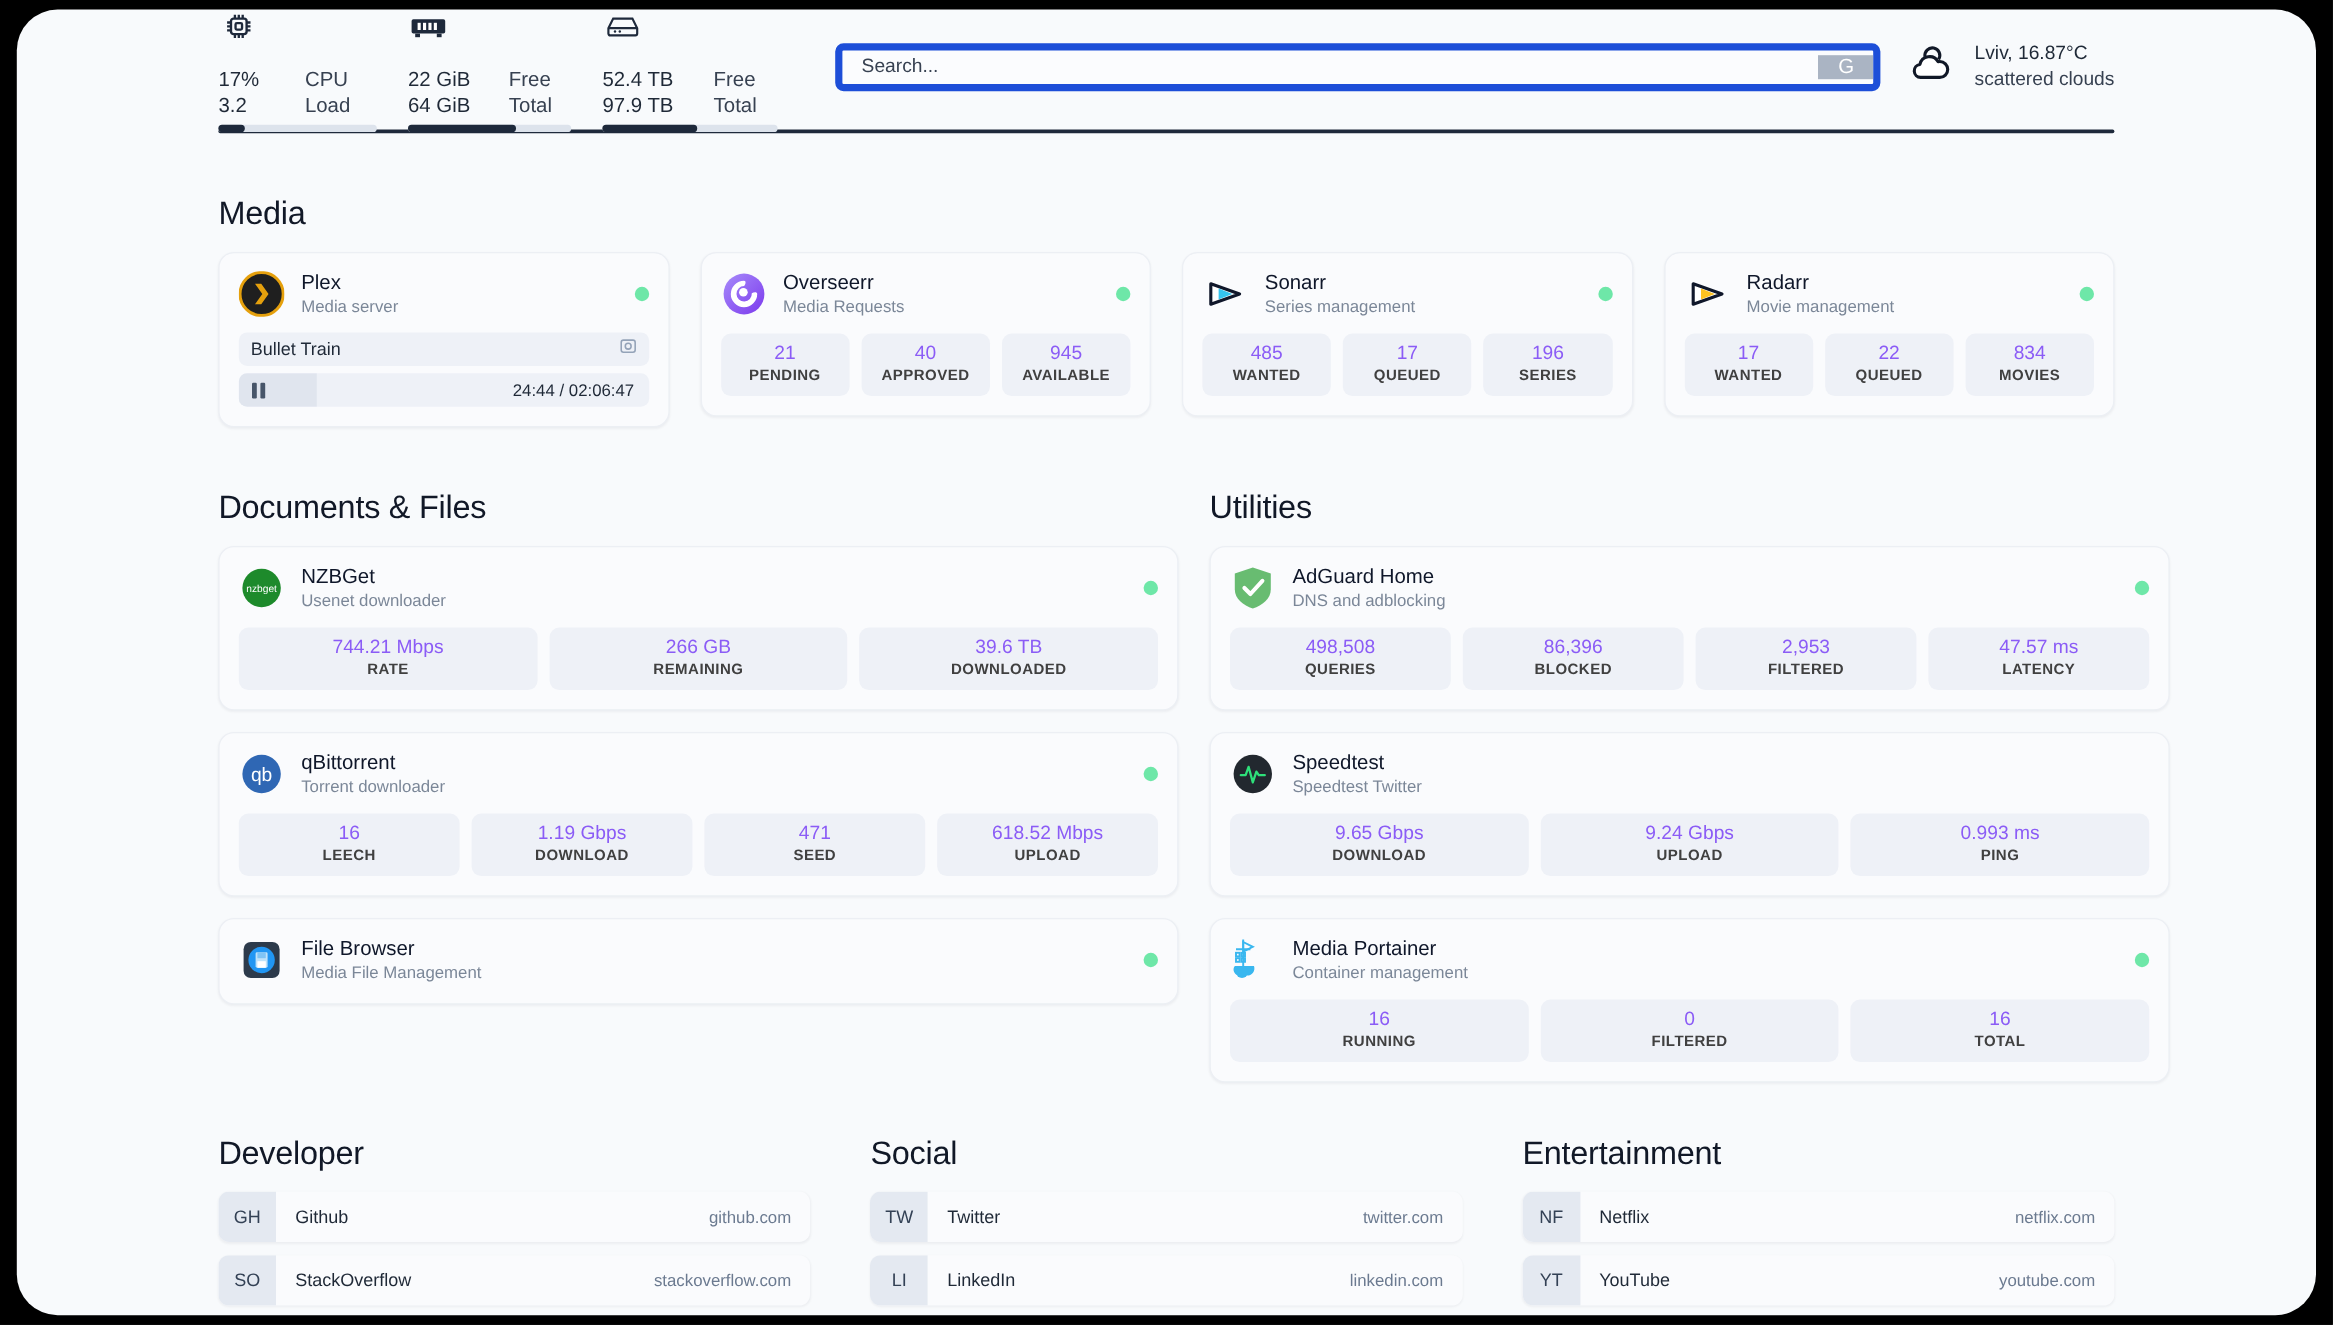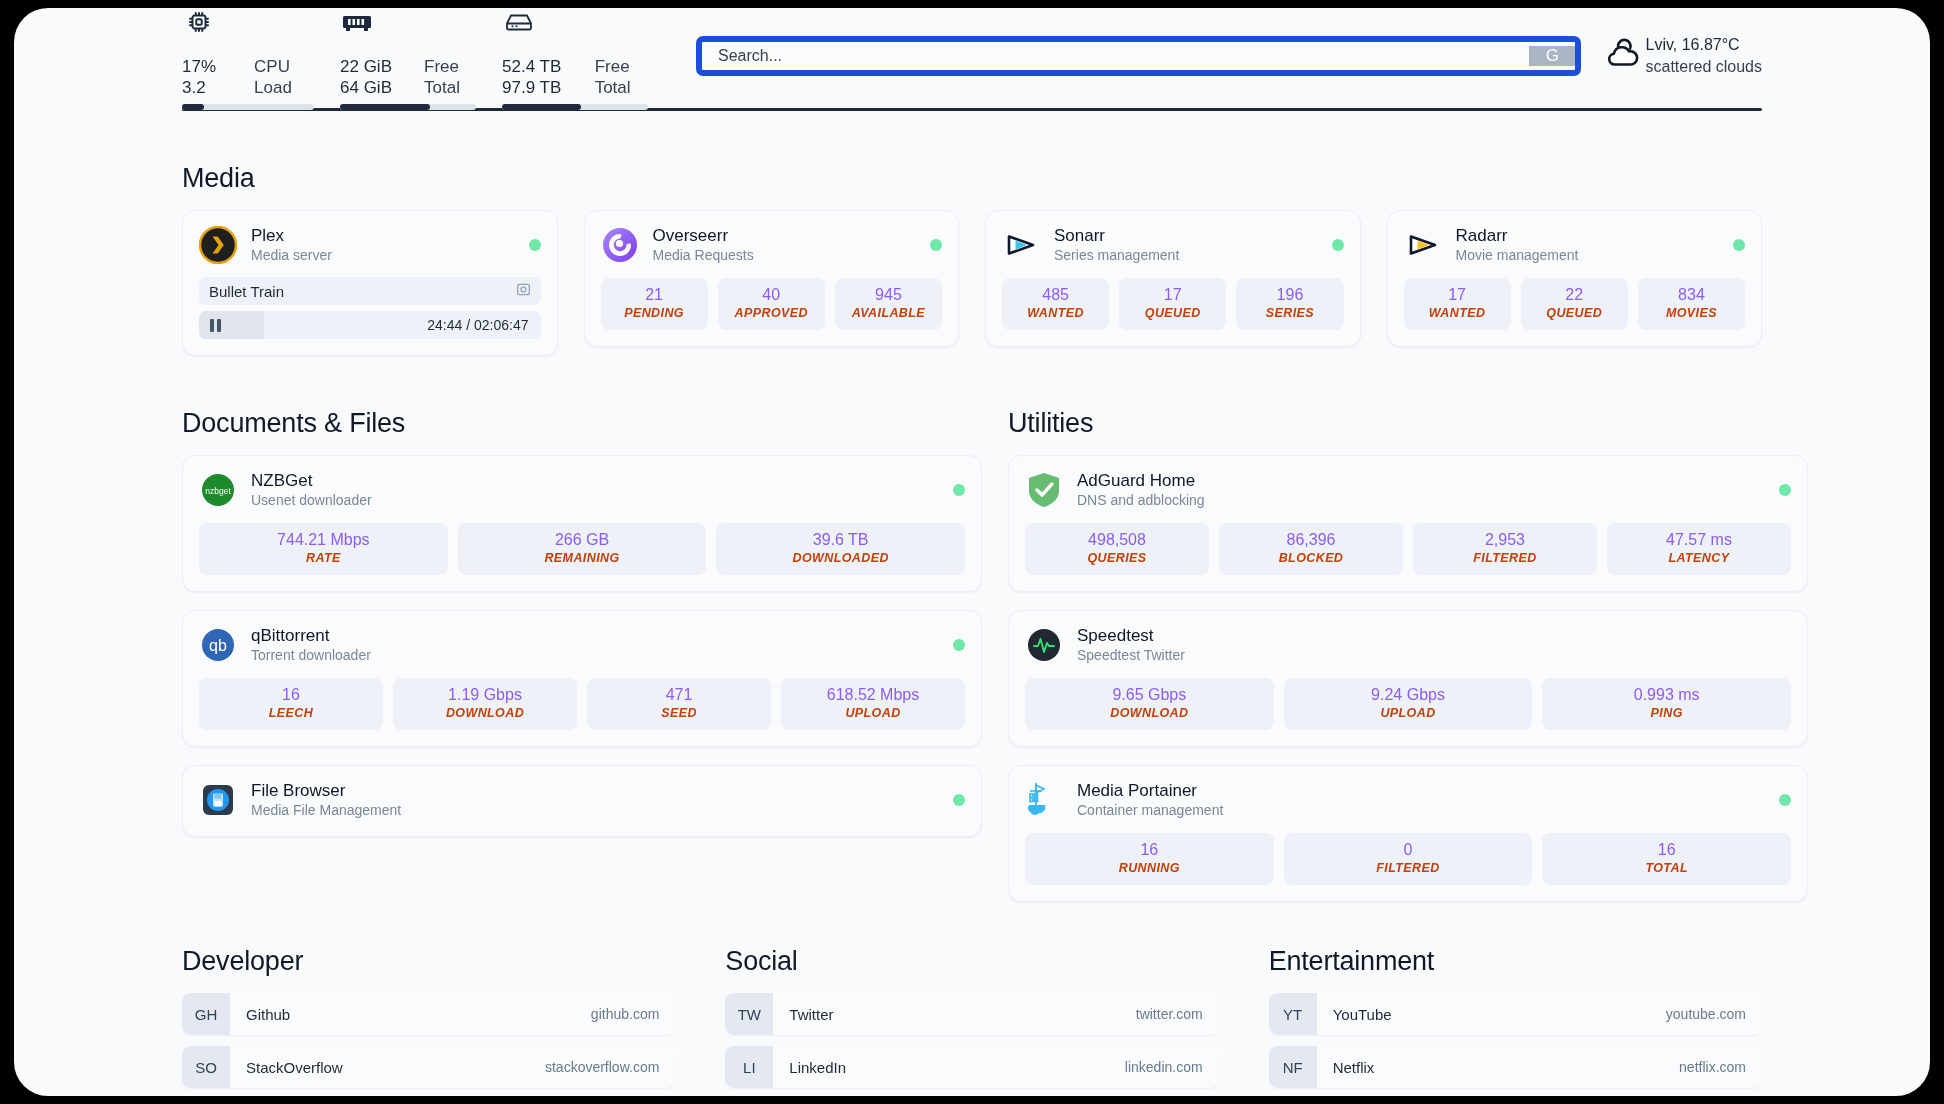--- a/index.html
+++ b/index.html
@@ -59,21 +59,21 @@
     font-family: "Liberation Sans", sans-serif;
   }
   .searchwrap input::placeholder { color: #374151; }
   .searchbtn {
     flex: none; width: 46px; background: #aab4c3; color:#fff;
     display:flex; align-items:center; justify-content:center;
     font-size: 17px; border:0; cursor:pointer;
     font-family: "Liberation Sans", sans-serif;
   }
 
-  .weather { display: flex; align-items: center; gap: 0; flex: none; }
+  .weather { display: flex; align-items: center; gap: 14px; flex: none; }
   .weather .wtext div { font-size: 16px; color:#1f2937; line-height: 22px; white-space: nowrap; }
   .weather .wtext .sub { color:#374151; }
 
   .divider { height: 3px; background: #1e293b; border-radius: 2px; margin-top: 4px; }
 
   
   .sect-title {
     font-size: 27px; font-weight: 400; color: #111827;
     margin: 52px 0 16px 0; letter-spacing: -0.2px;
   }
@@ -96,21 +96,21 @@
   .app-title { font-size: 17px; color:#0f172a; line-height: 21px; }
   .app-sub { font-size: 14px; color:#7b8798; line-height: 19px; }
   .dot { flex: none; width: 12px; height: 12px; border-radius: 50%; background: #6ee7a8; }
 
   .stats { display: flex; gap: 10px; margin-top: 13px; }
   .stat {
     flex: 1 1 0; background: #eef1f7; border-radius: 8px;
     padding: 7px 4px 8px 4px; text-align: center; min-width: 0;
   }
   .stat .v { font-size: 16px; color: #8b5cf6; line-height: 20px; white-space: nowrap; overflow:hidden; text-overflow:ellipsis; }
-  .stat .k { font-size: 12.5px; font-weight: bold; color: #c2410c; letter-spacing: .4px; line-height: 17px; font-style: italic; }
+  .stat .k { font-size: 12.5px; font-weight: bold; color: #404040; letter-spacing: .4px; line-height: 17px; }
 
   
   .player { margin-top: 12px; }
   .nowplaying {
     display:flex; align-items:center; background:#eef1f7; border-radius:7px;
     padding: 6px 10px; height: 28px;
   }
   .nowplaying .t { flex:1 1 auto; font-size: 15px; color:#1f2937; }
   .progressrow {
     position: relative; margin-top: 6px; height: 28px;
@@ -602,27 +602,27 @@
       <div class="bm">
         <span class="abbr">LI</span>
         <span class="nm">LinkedIn</span>
         <span class="url">linkedin.com</span>
       </div>
     </div>
 
     <div class="bm-col">
       <div class="bm-title">Entertainment</div>
       <div class="bm">
+        <span class="abbr">NF</span>
+        <span class="nm">Netflix</span>
+        <span class="url">netflix.com</span>
+      </div>
+      <div class="bm">
         <span class="abbr">YT</span>
         <span class="nm">YouTube</span>
         <span class="url">youtube.com</span>
       </div>
-      <div class="bm">
-        <span class="abbr">NF</span>
-        <span class="nm">Netflix</span>
-        <span class="url">netflix.com</span>
-      </div>
 
     </div>
   </div>
 
  </div>
 </div>
 
 </body></html>

